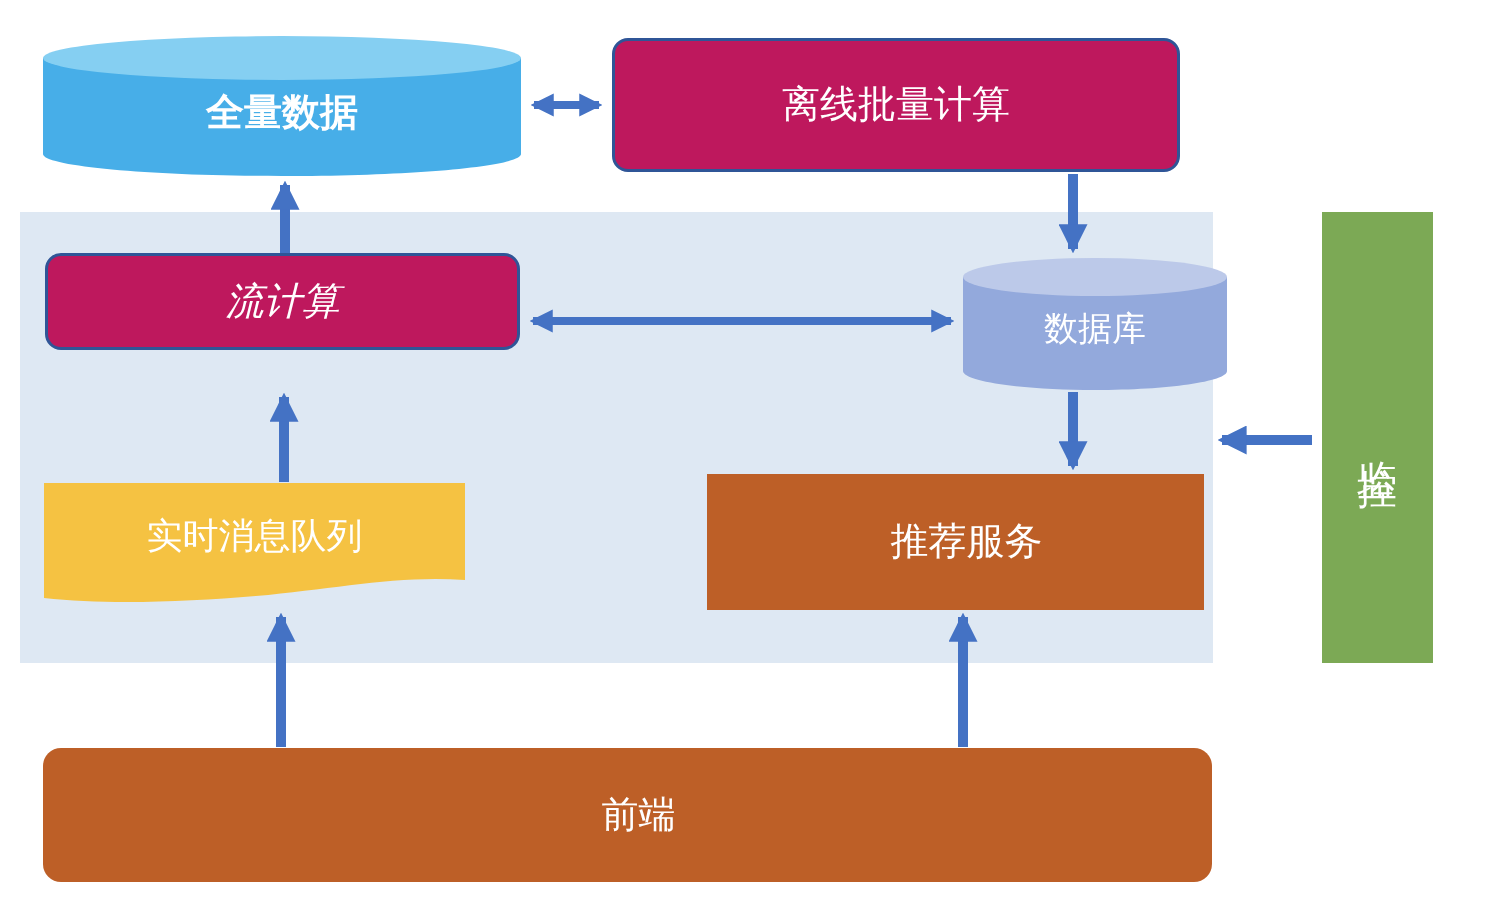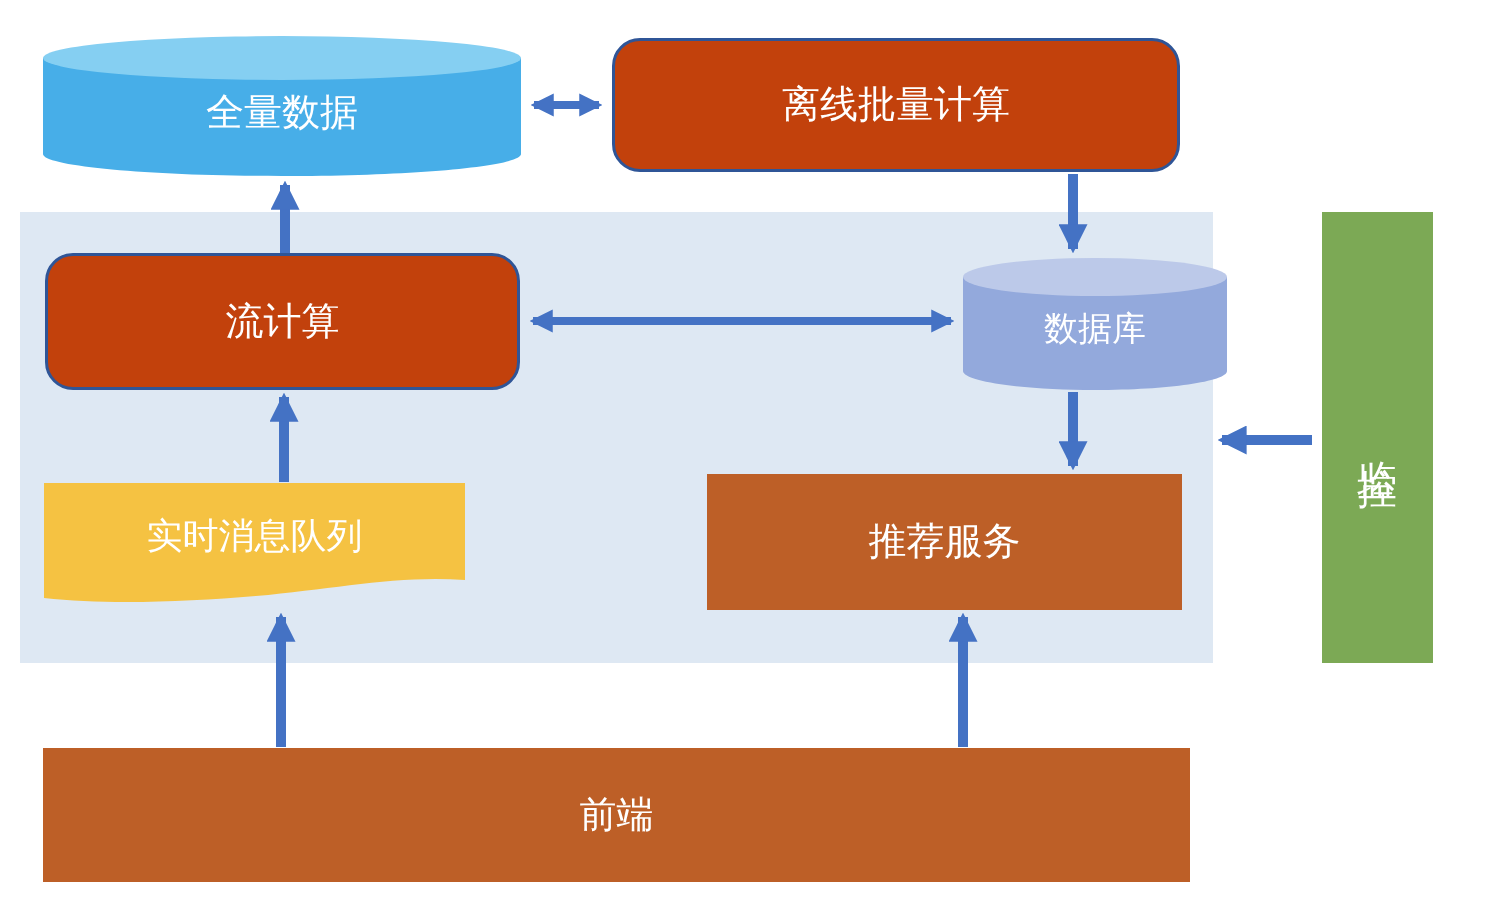--- a/index.html
+++ b/index.html
@@ -13,40 +13,40 @@
   }
   .node{position:absolute;z-index:2;display:flex;align-items:center;justify-content:center;}
   .node .label{
     color:#ffffff;font-size:38px;line-height:1.15;text-align:center;
     position:relative;z-index:3;user-select:none;
   }
   .node svg.shape{position:absolute;left:0;top:0;width:100%;height:100%;z-index:1;}
 
   
   .blue-box{
-    background:#c2410c;border:3px solid #2F5597;border-radius:28px;
+    background:#be185d;border:3px solid #2F5597;border-radius:16px;
     box-sizing:border-box;
   }
   #node-offline-batch{left:612px;top:38px;width:568px;height:134px;}
-  #node-stream-compute{left:45px;top:253px;width:475px;height:137px;}
+  #node-stream-compute{left:45px;top:253px;width:475px;height:97px;font-style:italic;}
 
   
   #node-full-data{left:43px;top:36px;width:478px;height:140px;}
-  #node-full-data .label{padding-top:14px;}
+  #node-full-data .label{padding-top:14px;font-weight:bold;}
   #node-database{left:963px;top:258px;width:264px;height:132px;}
   #node-database .label{font-size:34px;padding-top:10px;}
 
   
   #node-realtime-queue{left:44px;top:483px;width:421px;height:122px;}
   #node-realtime-queue .label{font-size:36px;padding-bottom:16px;}
 
   
-  .orange-box{background:#BD5F27;}
+  .orange-box{background:#BD5F27;padding-left:22px;}
   #node-recommend-service{left:707px;top:474px;width:475px;height:136px;}
-  #node-frontend{left:43px;top:748px;width:1147px;height:134px;}
+  #node-frontend{left:43px;top:748px;width:1147px;height:134px;border-radius:18px;}
   #node-frontend .label{font-size:37px;}
 
   
   #node-monitor{left:1322px;top:212px;width:111px;height:451px;background:#7CA955;}
   #node-monitor .label{
     writing-mode:vertical-rl;text-orientation:upright;
     font-size:40px;letter-spacing:10px;
   }
 
   .arrows{position:absolute;left:0;top:0;width:1492px;height:908px;z-index:5;pointer-events:none;}

